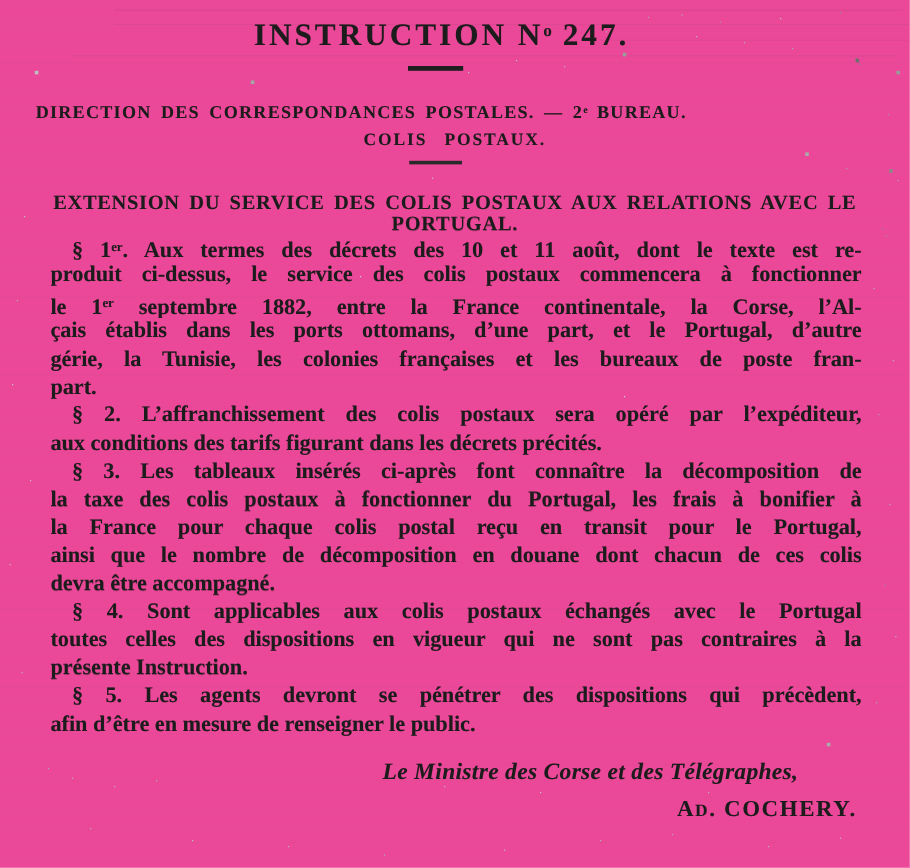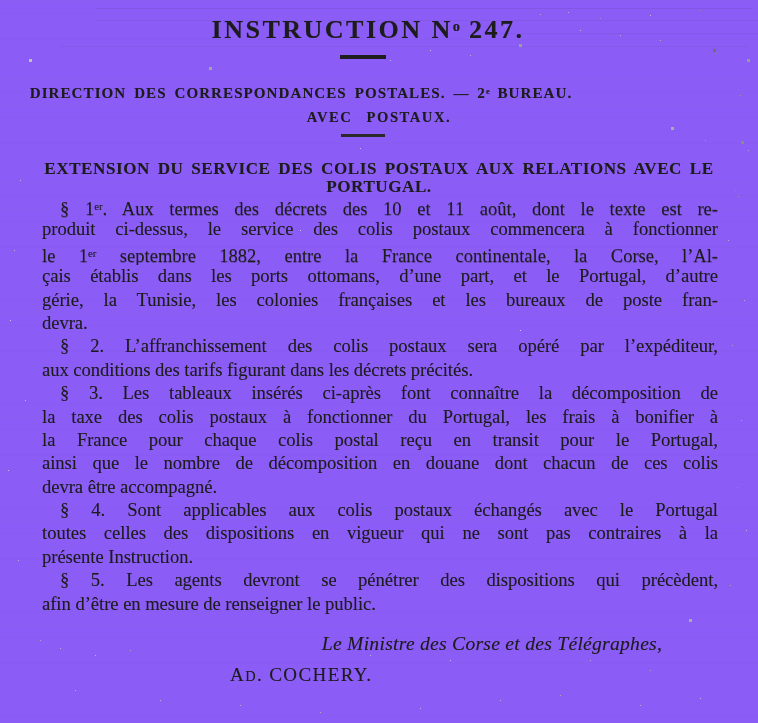--- a/index.html
+++ b/index.html
@@ -1,19 +1,19 @@
 <!DOCTYPE html>
 <html lang="fr"><head>
 <meta charset="utf-8">
 <style>
   html,body{margin:0;padding:0;}
   .page{
     position:relative;
     width:758px;height:723px;
-    background:#8b5cf6;
+    background:#ec4899;
     font-family:"Liberation Serif","DejaVu Serif",serif;
     color:#1c1c1c;
     overflow:hidden;
   }
   
   .scan-bands{
     position:absolute;inset:0;
     background:repeating-linear-gradient(to bottom,
       rgba(90,90,90,0.035) 0px, rgba(90,90,90,0.035) 1px,
       transparent 1px, transparent 13px);
@@ -40,21 +40,21 @@
       500px 700px #b3b3b3, 560px 695px #aeaeae, 640px 705px #b8b8b8, 700px 698px #c0c0c0,
       590px 660px #b5b5b5, 650px 670px #ababab, 450px 660px #c0c0c0, 370px 655px #bcbcbc,
       300px 230px #d0d0d0, 520px 330px #d2d2d2, 705px 140px #a0a0a0, 360px 148px #c8c8c8;
   }
   .noise-b{position:absolute;top:0;left:0;width:1px;height:1px;background:transparent;pointer-events:none;
     box-shadow:
       714px 50px 0 1px #6e6e6e, 520px 45px 0 1px #9c9c9c, 672px 128px 0 1px #ababab,
       742px 142px 0 1px #8a8a8a, 30px 60px 0 1px #c0c0c0, 690px 620px 0 1px #ababab,
       210px 68px 0 1px #a5a5a5, 748px 60px 0 1px #9a9a9a;
   }
-  .txt{text-shadow:0.2px 0.2px 0 rgba(25,25,25,0.35);}
+  .txt{text-shadow:0.2px 0.2px 0 rgba(25,25,25,0.35);font-weight:bold;}
   .doc-title{
     position:absolute;top:11px;left:0;width:736px;
     text-align:center;font-size:26px;font-weight:bold;
     letter-spacing:2.5px;line-height:30px;
   }
   .doc-title sup, .dept sup{font-size:0.55em;vertical-align:0.5em;letter-spacing:0;}
   .rule{position:absolute;background:#1e1e1e;}
   .rule-1{top:55px;left:340px;width:46px;height:4px;}
   .rule-2{top:134px;left:341px;width:44px;height:3px;background:#2a2a2a;}
   .dept{
@@ -80,21 +80,21 @@
   .line.fill{text-align:justify;text-align-last:justify;}
   .line.indent{text-indent:18px;}
   .line sup{font-size:0.58em;vertical-align:0.5em;}
   .sig-role{
     position:absolute;top:632px;left:230px;width:524px;
     text-align:center;font-style:italic;font-size:19.5px;line-height:24px;
     letter-spacing:0.3px;
   }
   .sig-name{
     position:absolute;top:663px;left:230px;width:484px;
-    text-align:left;font-size:19px;line-height:24px;letter-spacing:1.4px;
+    text-align:right;font-size:19px;line-height:24px;letter-spacing:1.4px;
   }
   .sc{font-size:0.76em;}
 </style>
 </head>
 <body>
 
 <div class="page">
   <div class="scan-bands"></div>
   <div class="scanline sl1"></div>
   <div class="scanline sl2"></div>
@@ -102,34 +102,34 @@
   <div class="scanline sl4"></div>
   <div class="noise-a"></div>
   <div class="noise-b"></div>
 
   <div class="doc-title txt">INSTRUCTION N<sup>o</sup> 247.</div>
 
   <div class="rule rule-1"></div>
 
   <div class="dept txt">DIRECTION DES CORRESPONDANCES POSTALES. — 2<sup>e</sup> BUREAU.</div>
 
-  <div class="service txt">AVEC POSTAUX.</div>
+  <div class="service txt">COLIS POSTAUX.</div>
 
   <div class="rule rule-2"></div>
 
   <div class="subject txt">EXTENSION DU SERVICE DES COLIS POSTAUX AUX RELATIONS AVEC LE PORTUGAL.</div>
 
   <div class="body-text txt">
       <div>
         <div class="line indent fill">§ 1<sup>er</sup>. Aux termes des décrets des 10 et 11 août, dont le texte est re-</div>
         <div class="line fill">produit ci-dessus, le service des colis postaux commencera à fonctionner</div>
         <div class="line fill">le 1<sup>er</sup> septembre 1882, entre la France continentale, la Corse, l’Al-</div>
         <div class="line fill">çais établis dans les ports ottomans, d’une part, et le Portugal, d’autre</div>
         <div class="line fill">gérie, la Tunisie, les colonies françaises et les bureaux de poste fran-</div>
-        <div class="line">devra.</div>
+        <div class="line">part.</div>
       </div>
       <div>
         <div class="line indent fill">§ 2. L’affranchissement des colis postaux sera opéré par l’expéditeur,</div>
         <div class="line">aux conditions des tarifs figurant dans les décrets précités.</div>
       </div>
       <div>
         <div class="line indent fill">§ 3. Les tableaux insérés ci-après font connaître la décomposition de</div>
         <div class="line fill">la taxe des colis postaux à fonctionner du Portugal, les frais à bonifier à</div>
         <div class="line fill">la France pour chaque colis postal reçu en transit pour le Portugal,</div>
         <div class="line fill">ainsi que le nombre de décomposition en douane dont chacun de ces colis</div>

